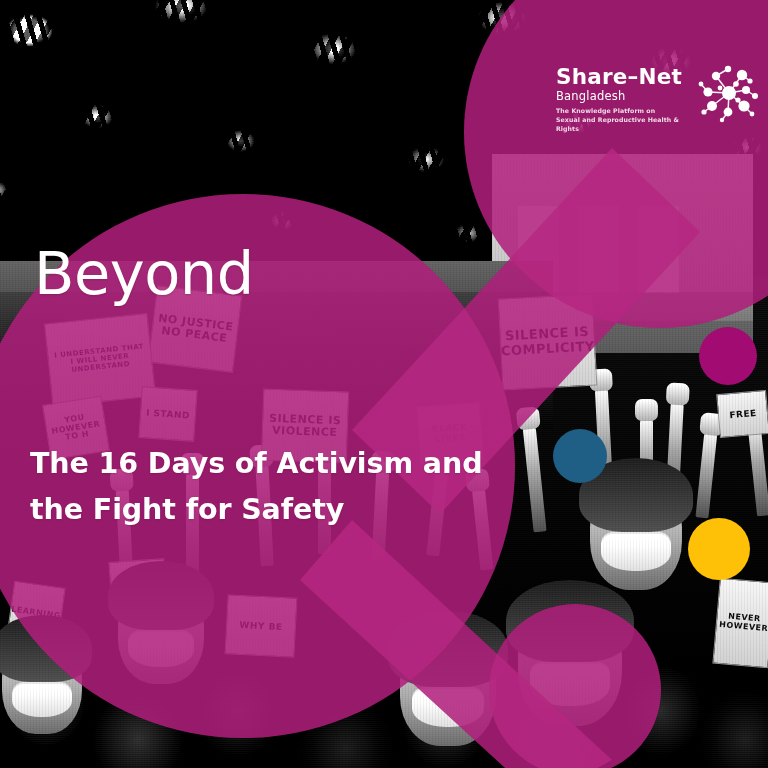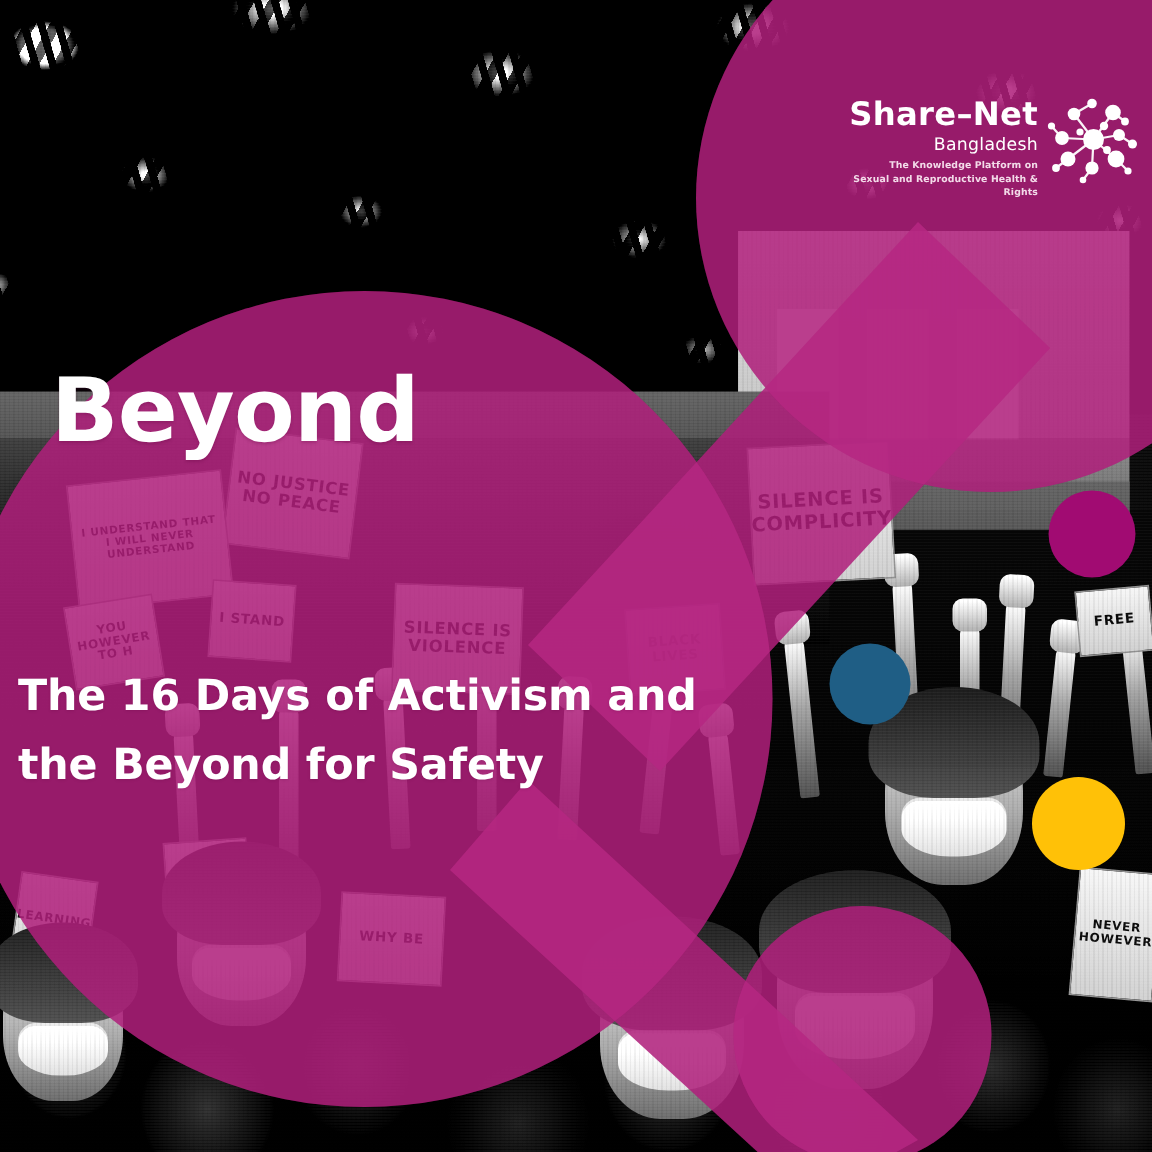--- a/index.html
+++ b/index.html
@@ -151,46 +151,46 @@
   .molecule svg { display:block; width:768px; height:768px; }
 
   
   .dot { position:absolute; border-radius:50%; }
 
   
   .headline {
     position:absolute;
     left:34px; top:243px;
     color:#ffffff;
-    font-weight:700;
+    font-weight:400;
     font-size:59px;
     line-height:1.04;
     letter-spacing:-0.5px;
     font-family:"DejaVu Sans", sans-serif;
     text-shadow:0 1px 2px rgba(90,0,60,.25);
   }
   .headline .l2 { display:block; }
 
   .subhead {
     position:absolute;
-    left:12px; top:441px;
+    left:30px; top:441px;
     color:#ffffff;
     font-weight:600;
     font-size:28.5px;
     line-height:1.62;
     letter-spacing:-0.1px;
     font-family:"DejaVu Sans", sans-serif;
     max-width:470px;
     text-shadow:0 1px 2px rgba(90,0,60,.2);
   }
   .subhead span { display:block; }
 
   
   .logo { position:absolute; left:556px; top:66px; width:200px; height:68px; }
-  .logo-text { position:absolute; left:0; top:0; width:136px; text-align:right; }
+  .logo-text { position:absolute; left:0; top:0; width:136px; text-align:left; }
   .logo-name {
     color:#ffffff; font-weight:700; font-size:21.5px; letter-spacing:.2px;
     font-family:"DejaVu Sans", sans-serif; line-height:1;
   }
   .logo-country {
     color:#ffffff; font-weight:400; font-size:11.5px; letter-spacing:.2px;
     font-family:"DejaVu Sans", sans-serif; margin-top:3px; line-height:1;
   }
   .logo-tag {
     color:#f3dbe9; font-weight:700; font-size:6.2px; line-height:1.45;
@@ -290,21 +290,21 @@
       <div class="dot" style="left: 553px; top: 429px; height: 54px; width: 54px; background: rgb(31, 94, 133);"></div>
       <div class="dot" style="left: 688px; top: 518px; height: 62px; width: 62px; background: rgb(255, 193, 7);"></div>
     </div>
 
   <div class="headline">
     <span class="l1">Beyond</span>
   </div>
 
   <div class="subhead">
     <span>The 16 Days of Activism and</span>
-    <span>the Beyond for Safety</span>
+    <span>the Fight for Safety</span>
   </div>
 
   <div class="logo">
     <div class="logo-text">
       <div class="logo-name">Share–Net</div>
       <div class="logo-country">Bangladesh</div>
       <div class="logo-tag">
         <div>The Knowledge Platform on</div>
         <div>Sexual and Reproductive Health &amp; Rights</div>
       </div>

